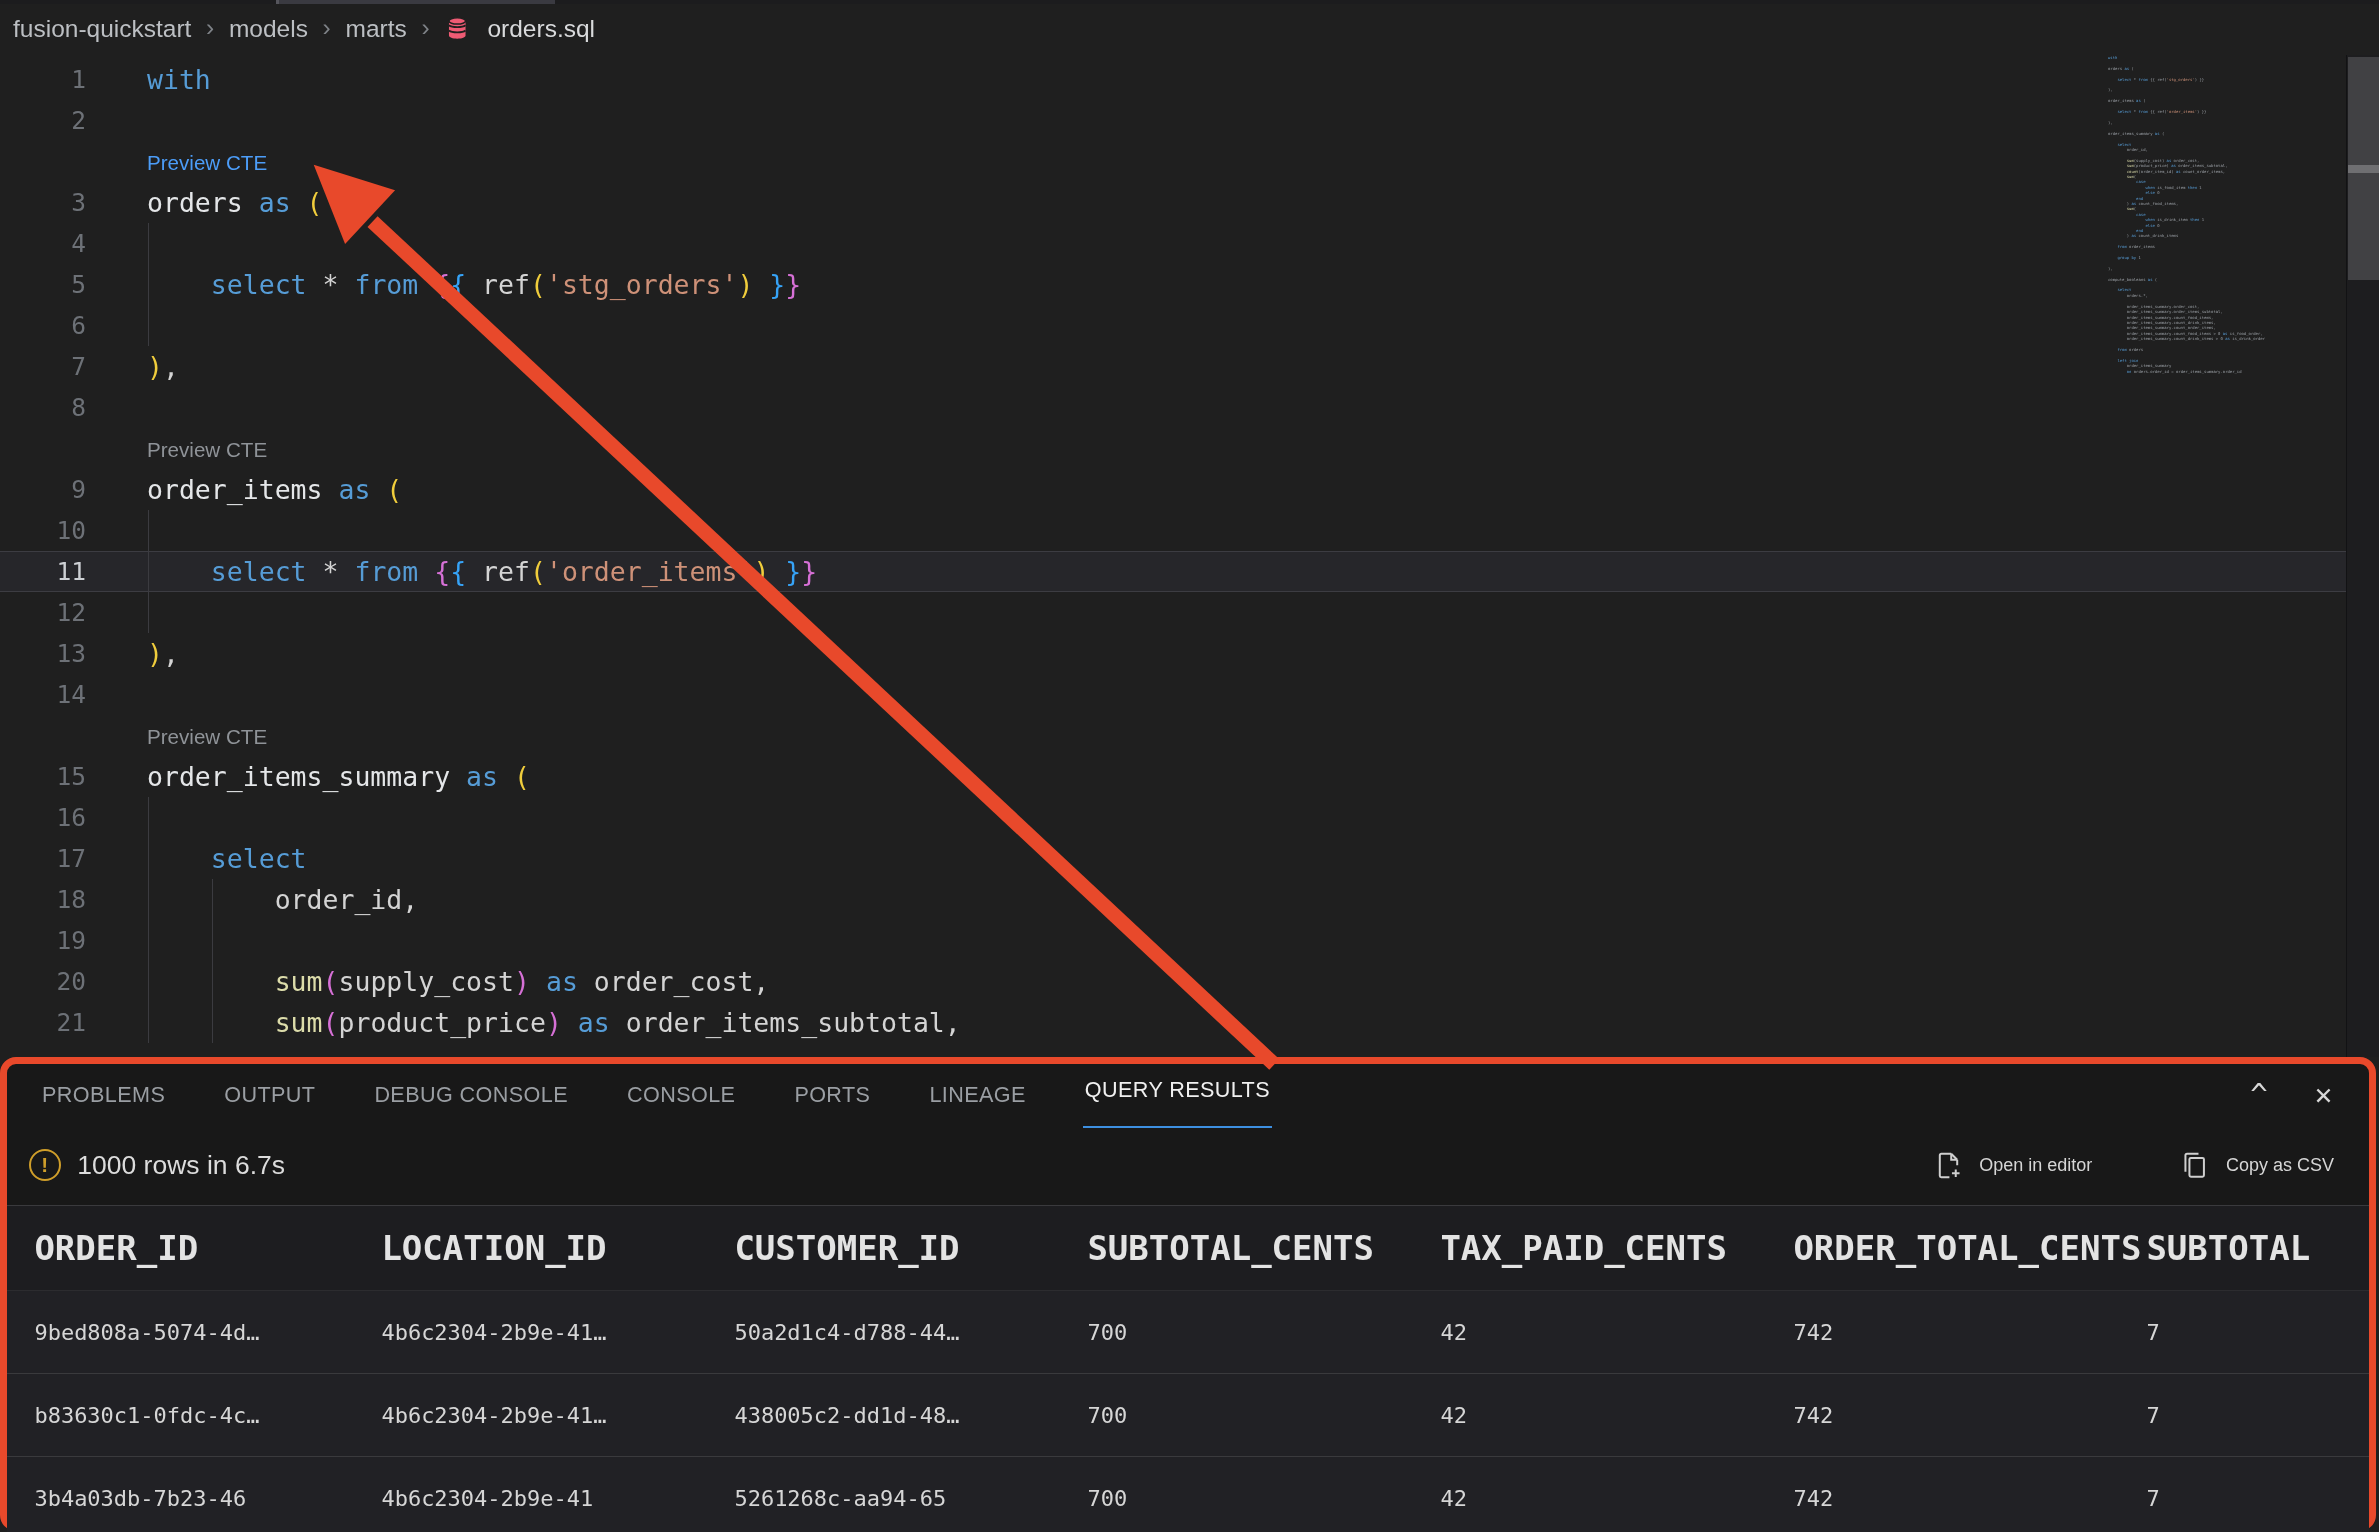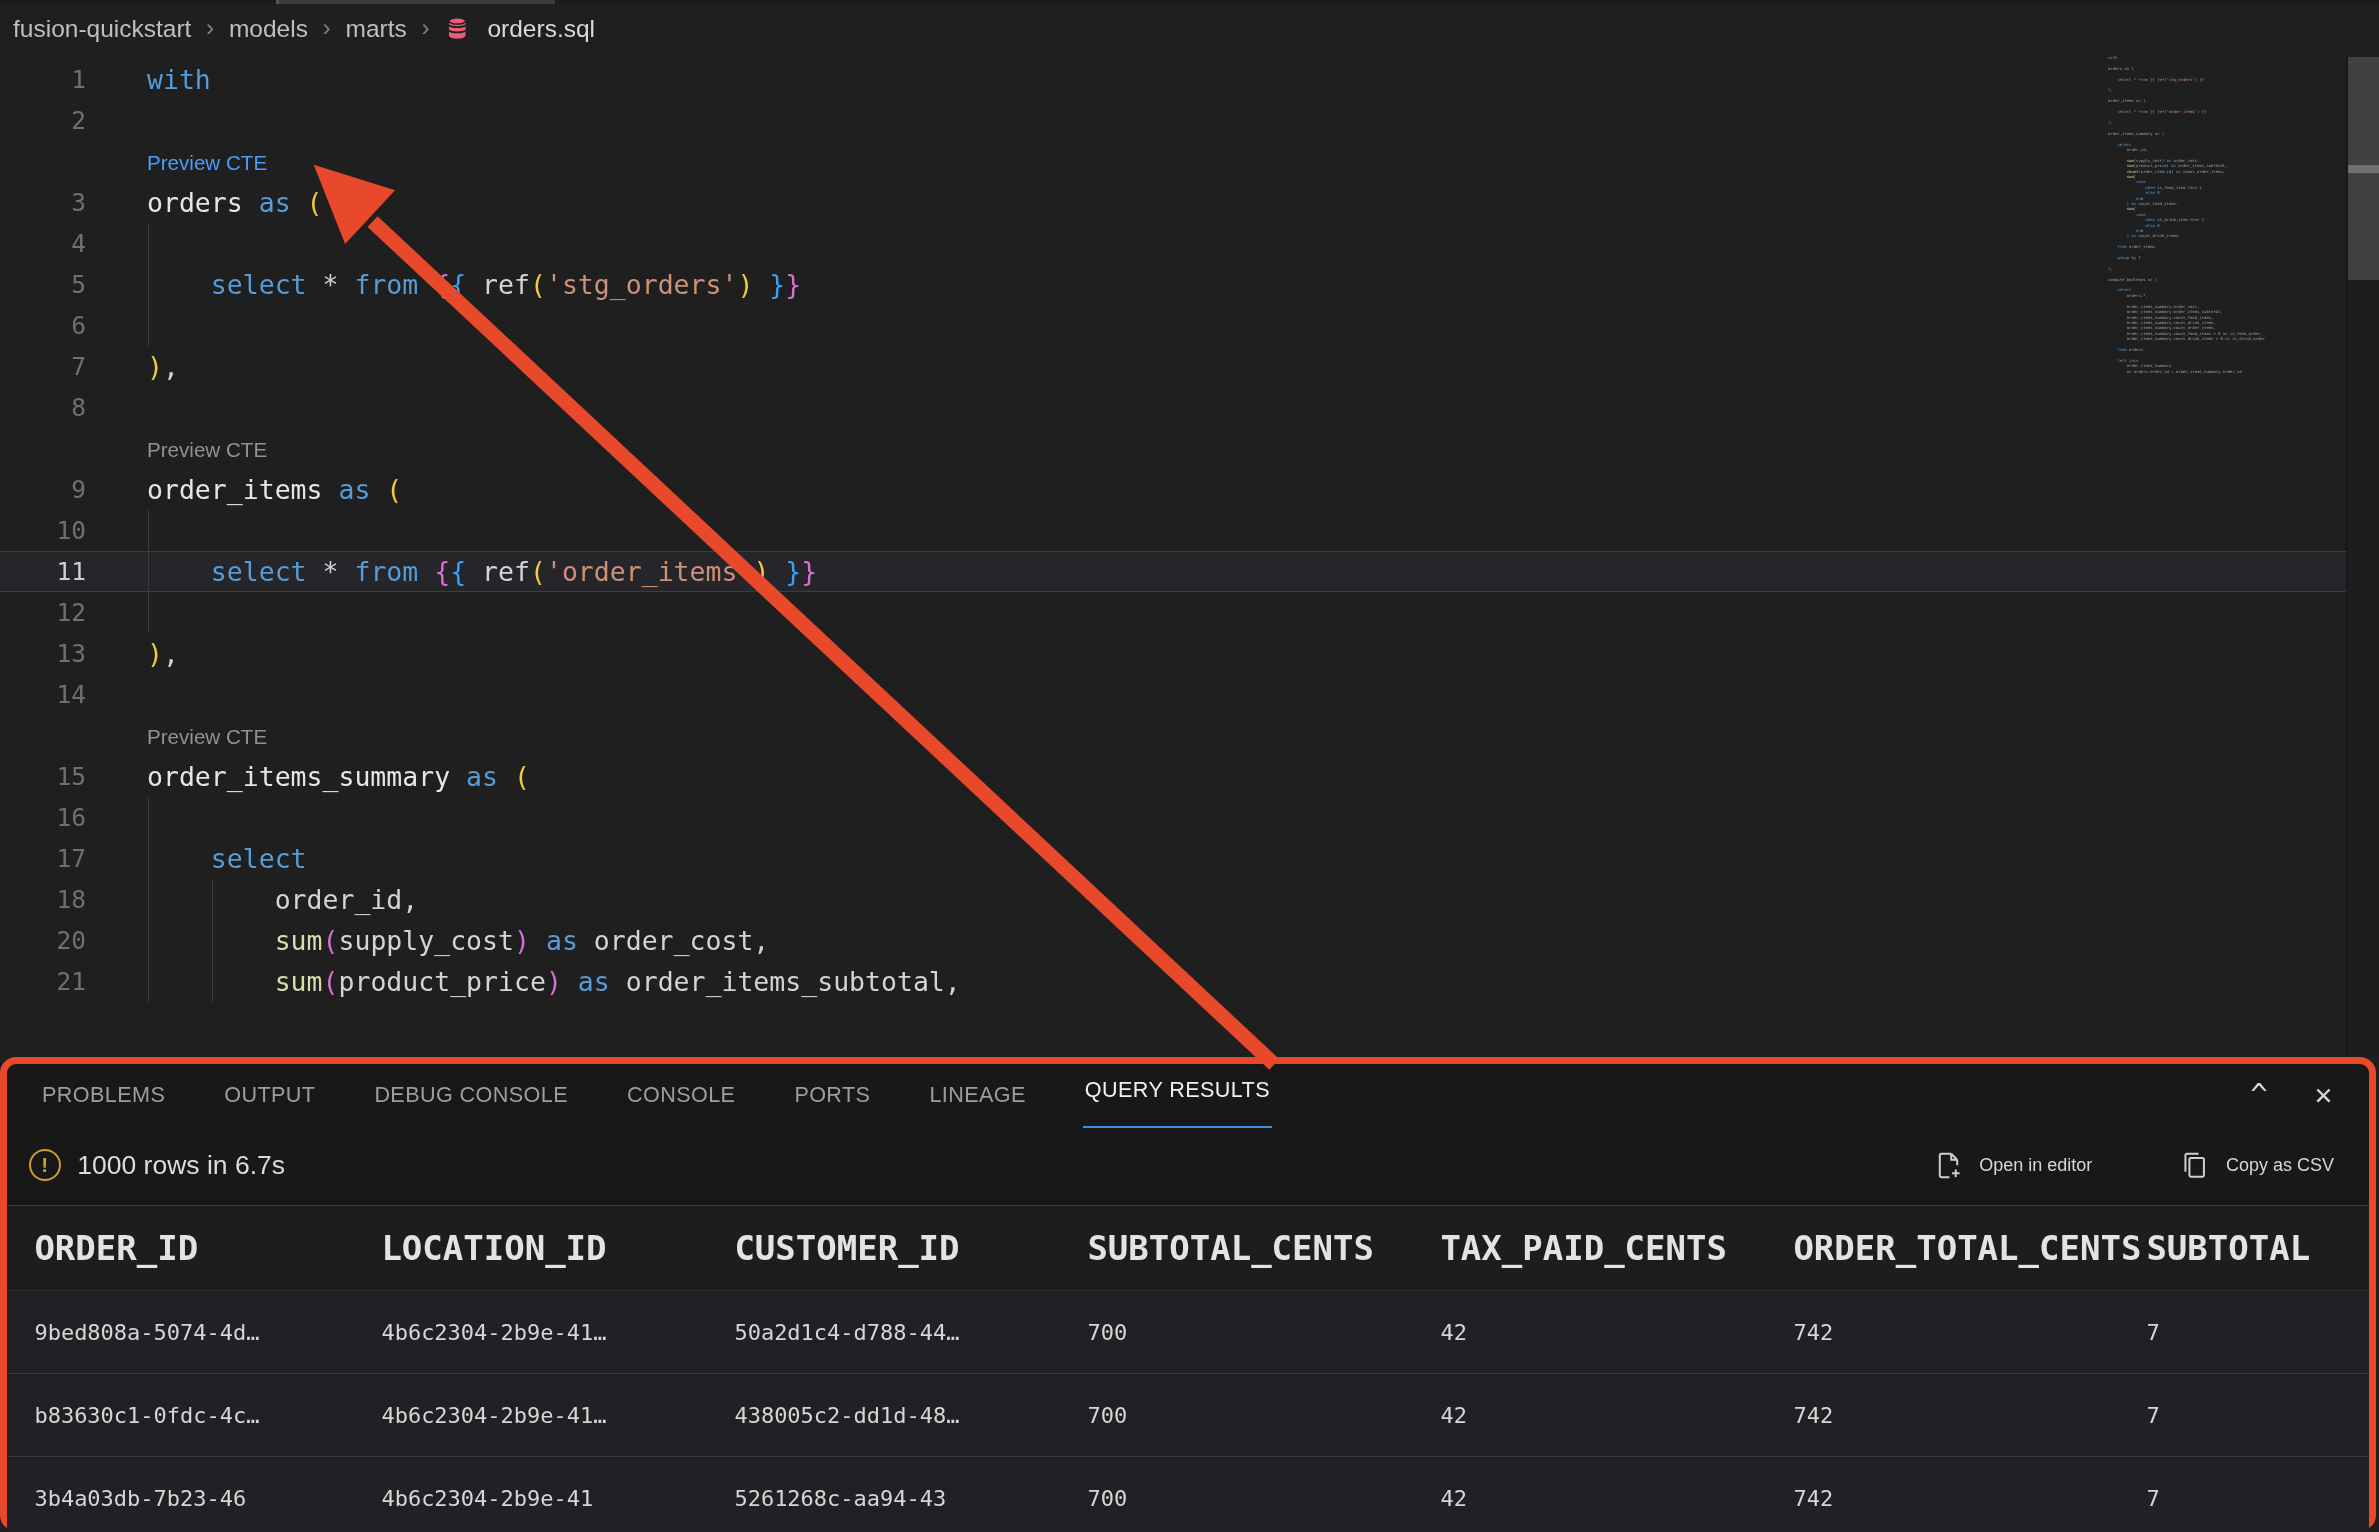--- a/index.html
+++ b/index.html
@@ -176,20 +176,25 @@
       <i class="guide" style="left: 148px;"></i>
       <span class="codeline"><span class="tk-pl">    </span><span class="tk-kw">select</span></span>
     </div>
     <div class="erow">
       <span class="gut">18</span>
       <i class="guide" style="left: 148px;"></i>
       <i class="guide" style="left: 212px;"></i>
       <span class="codeline"><span class="tk-pl">        order_id,</span></span>
     </div>
     <div class="erow">
+      <span class="gut">19</span>
+      <i class="guide" style="left: 148px;"></i>
+      <i class="guide" style="left: 212px;"></i>
+    </div>
+    <div class="erow">
       <span class="gut">20</span>
       <i class="guide" style="left: 148px;"></i>
       <i class="guide" style="left: 212px;"></i>
       <span class="codeline"><span class="tk-pl">        </span><span class="tk-fn">sum</span><span class="tk-b2">(</span><span class="tk-pl">supply_cost</span><span class="tk-b2">)</span><span class="tk-pl"> </span><span class="tk-kw">as</span><span class="tk-pl"> order_cost,</span></span>
     </div>
     <div class="erow">
       <span class="gut">21</span>
       <i class="guide" style="left: 148px;"></i>
       <i class="guide" style="left: 212px;"></i>
       <span class="codeline"><span class="tk-pl">        </span><span class="tk-fn">sum</span><span class="tk-b2">(</span><span class="tk-pl">product_price</span><span class="tk-b2">)</span><span class="tk-pl"> </span><span class="tk-kw">as</span><span class="tk-pl"> order_items_subtotal,</span></span>
@@ -341,21 +346,21 @@
         <span>4b6c2304-2b9e-41…</span>
         <span>438005c2-dd1d-48…</span>
         <span>700</span>
         <span>42</span>
         <span>742</span>
         <span>7</span>
       </div>
       <div class="trow">
         <span>3b4a03db-7b23-46</span>
         <span>4b6c2304-2b9e-41</span>
-        <span>5261268c-aa94-43</span>
+        <span>5261268c-aa94-65</span>
         <span>700</span>
         <span>42</span>
         <span>742</span>
         <span>7</span>
       </div>
     </div>
 </div>
 
 <svg id="anno" width="2380" height="1533" viewBox="0 0 2428 1564">
   <line id="anno-shaft" x1="1300" y1="1086" x2="380" y2="226" stroke-width="15" stroke="#e8492b"></line>

